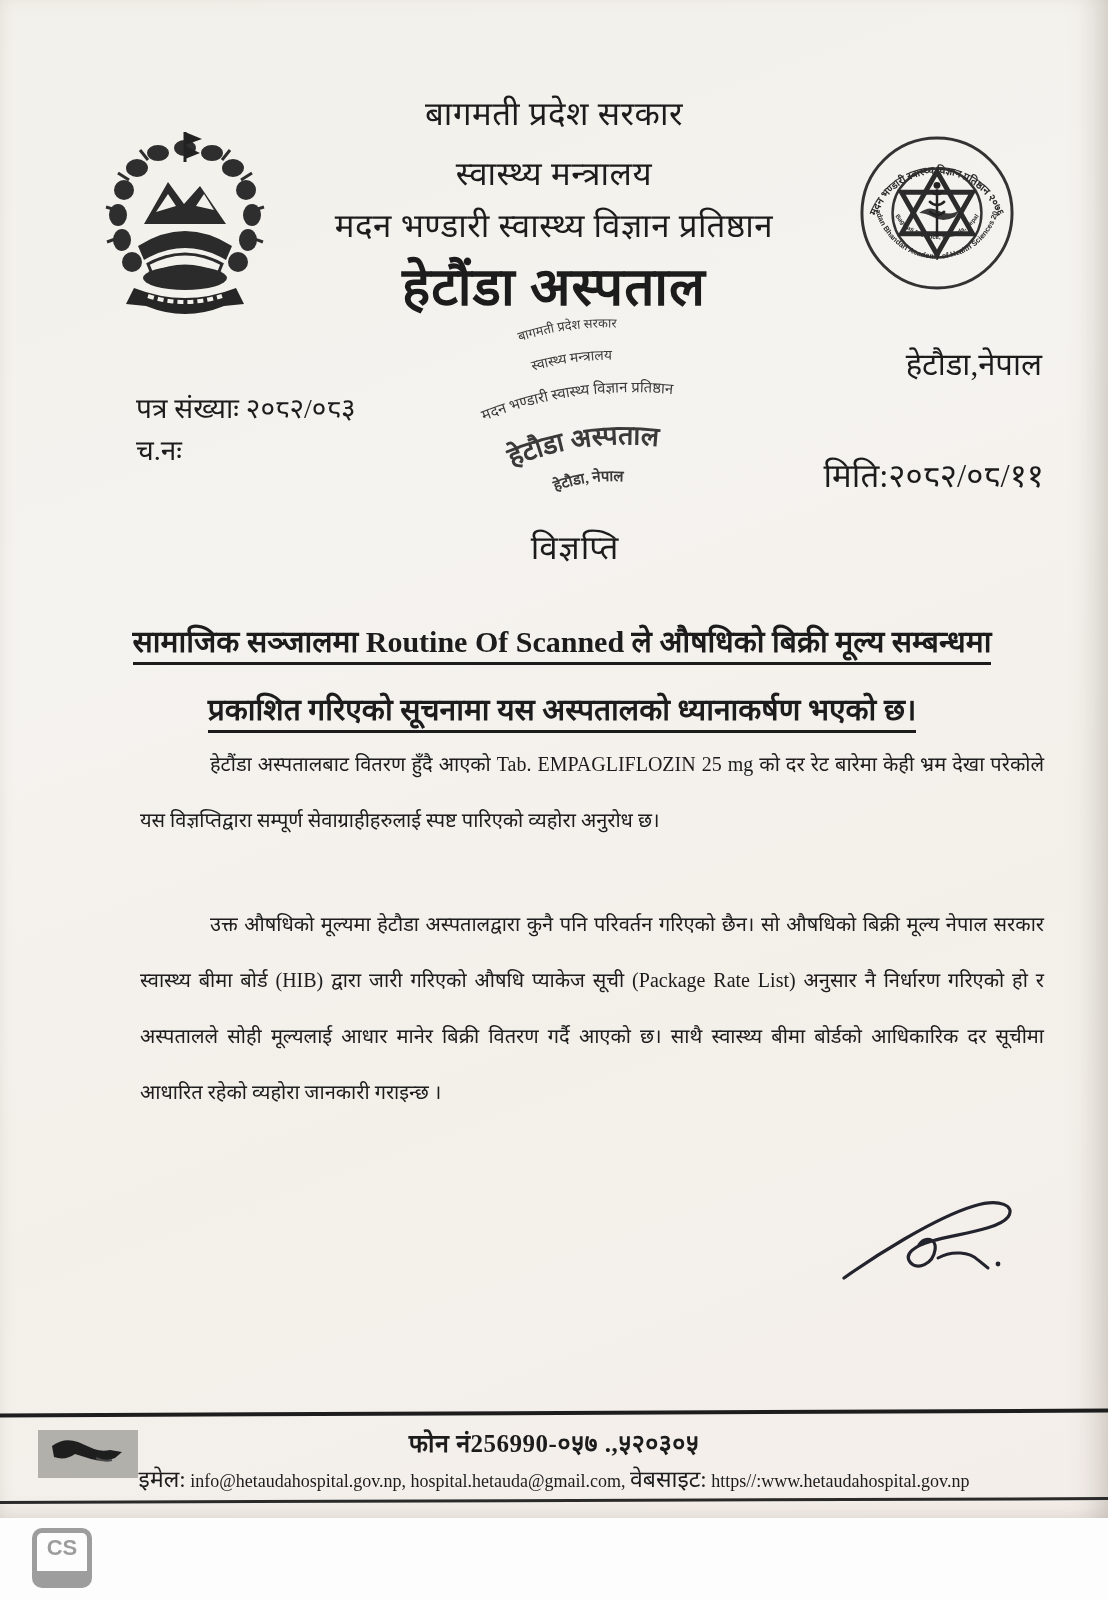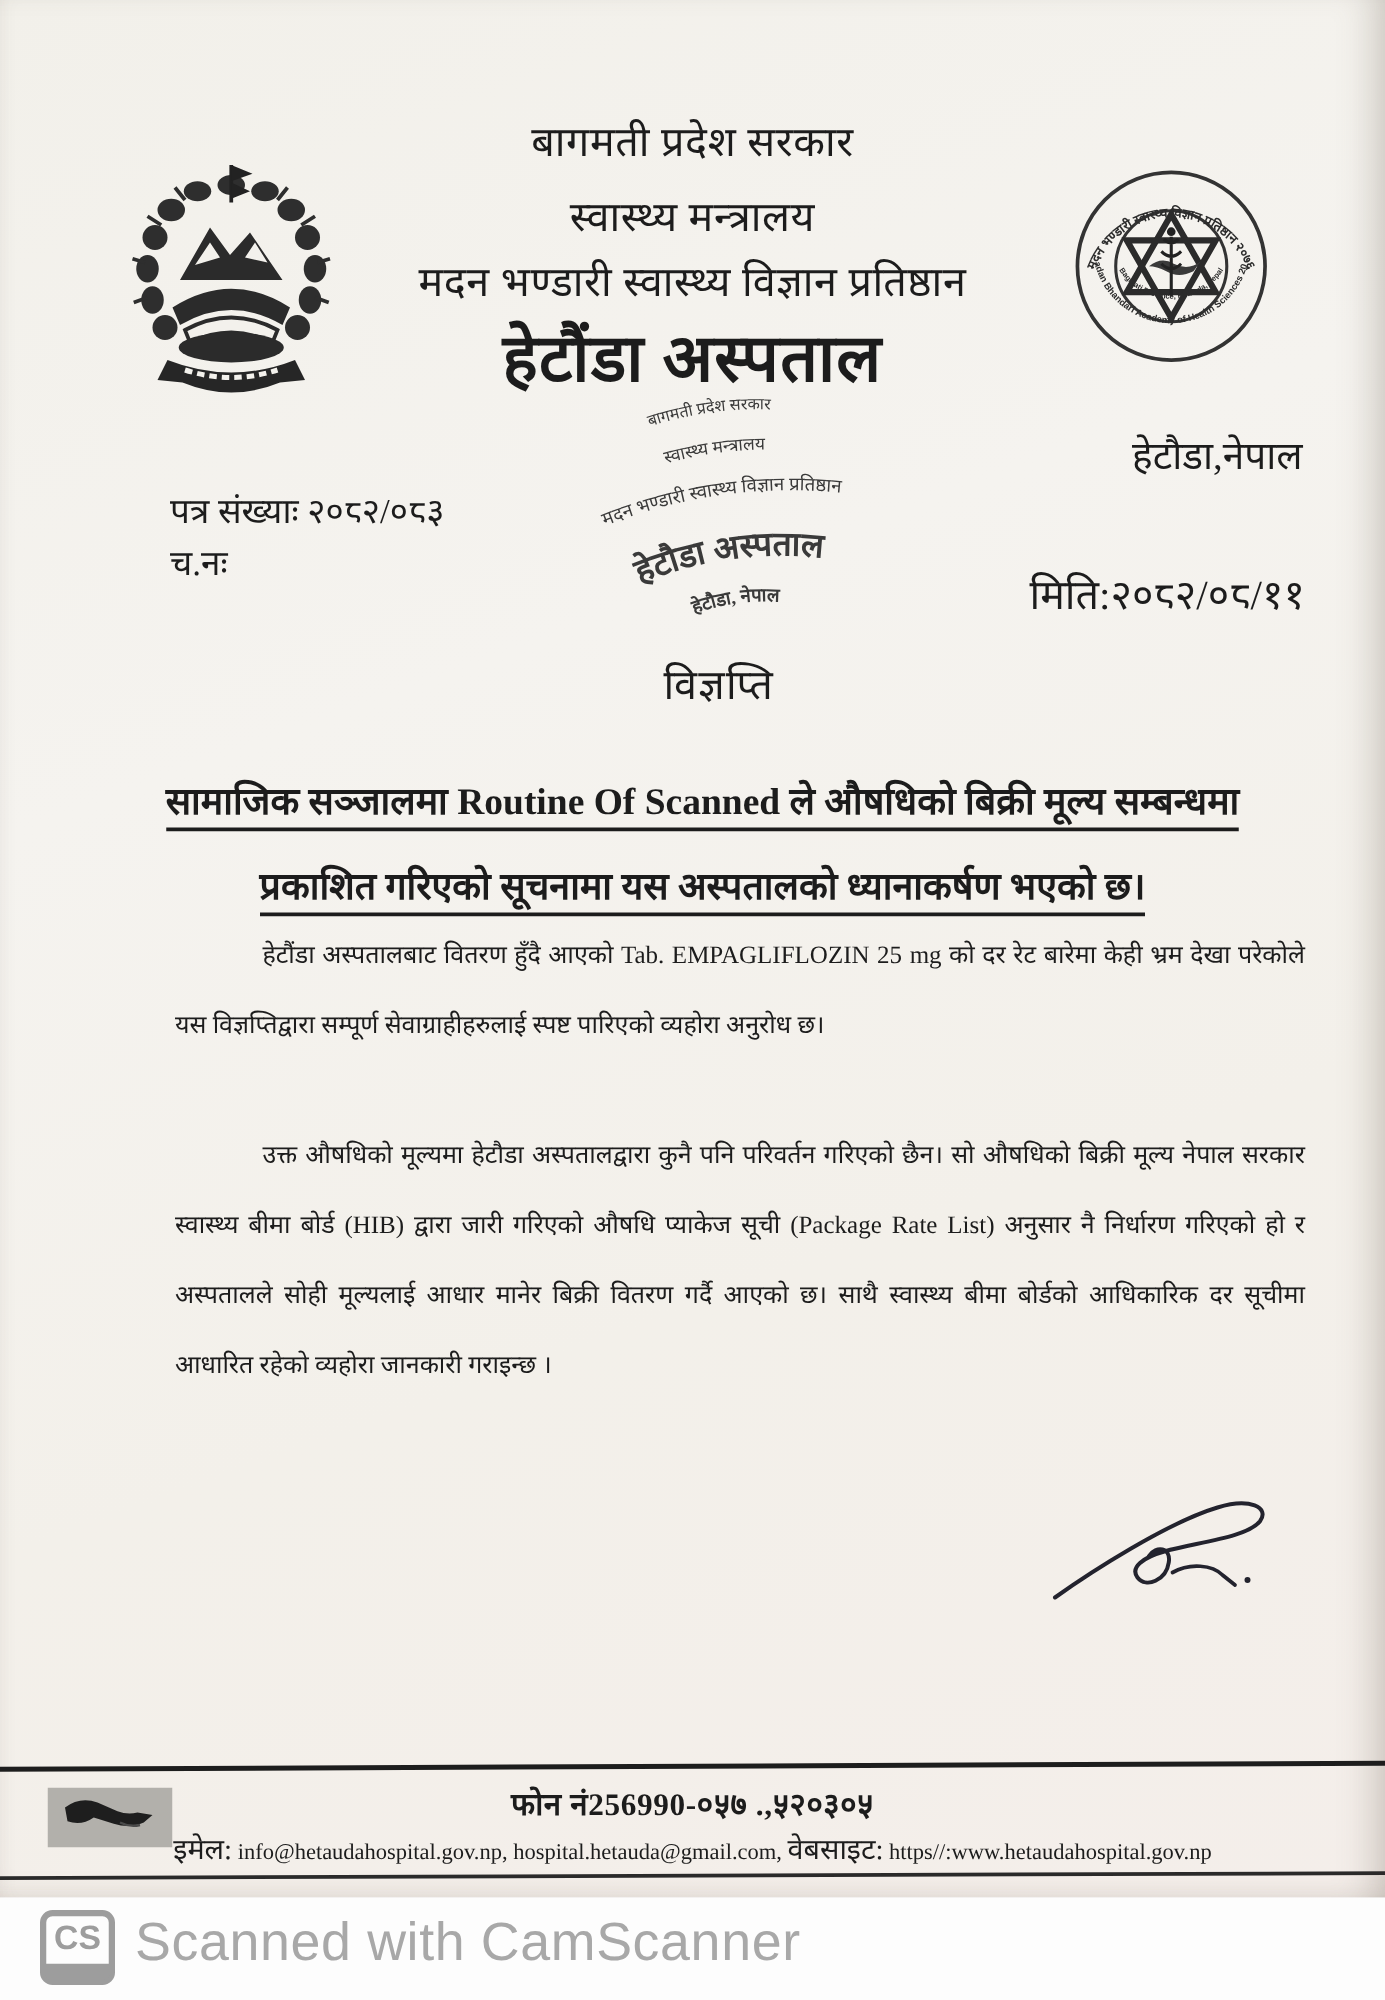--- a/index.html
+++ b/index.html
@@ -50,21 +50,21 @@
   .hr2{top:1499px;left:0;width:1108px;height:3px;background:#2a2a2a;transform:rotate(-.2deg);}
   .hand-img{left:38px;top:1430px;width:100px;height:48px;}
   .phone-line{top:1425px;left:0;right:0;text-align:center;font-size:25px;font-weight:bold;letter-spacing:.5px;}
   .contact-line{top:1462px;left:0;right:0;text-align:center;font-size:18px;font-weight:normal;}
   .contact-line .dev{font-size:23px;}
 
   
   .scanbar{position:absolute;left:0;top:1518px;width:1108px;height:82px;background:#fdfdfd;
            font-family:"Liberation Sans","DejaVu Sans",sans-serif;}
   .cs-badge{position:absolute;left:32px;top:10px;width:50px;height:50px;border:5px solid #9d9d9d;border-radius:10px;background:#fdfdfd;}
-  .cs-badge .cs-text{position:absolute;top:2px;left:0;right:0;text-align:center;font-size:27px;font-weight:bold;color:#9d9d9d;}
+  .cs-badge .cs-text{position:absolute;top:2px;left:0;right:0;text-align:center;font-size:22px;font-weight:bold;color:#9d9d9d;}
   .cs-badge .cs-bar{position:absolute;left:-1px;right:-1px;bottom:-1px;height:13px;background:#9d9d9d;border-radius:0 0 5px 5px;}
   .scan-label{position:absolute;left:108px;top:12px;font-size:43px;color:#a8a8a8;letter-spacing:.5px;}
 </style>
 </head>
 <body>
 
 <div class="page">
   <div class="paper">
 
     <div class="abs hdr-line hdr-gov">बागमती प्रदेश सरकार</div>
@@ -173,15 +173,14 @@
       <span class="dev">इमेल:</span><span> info@hetaudahospital.gov.np, hospital.hetauda@gmail.com, </span><span class="dev">वेबसाइट:</span><span> https//:www.hetaudahospital.gov.np</span>
     </div>
     <div class="abs hr2"></div>
   </div>
 
   <div class="scanbar">
     <div class="cs-badge">
       <div class="cs-text">CS</div>
       <div class="cs-bar"></div>
     </div>
-    <div class="scan-label">Scanned with CamScanner</div>
   </div>
 </div>
 
 </body></html>

